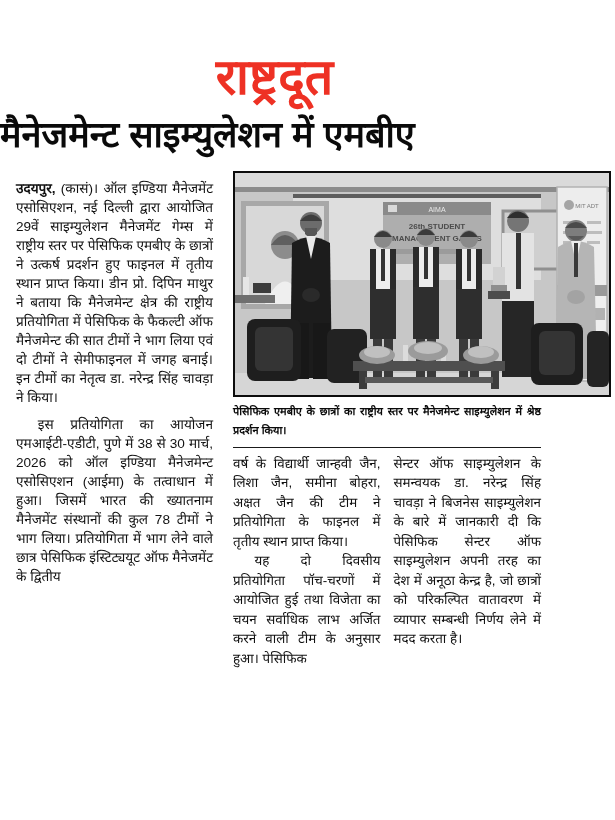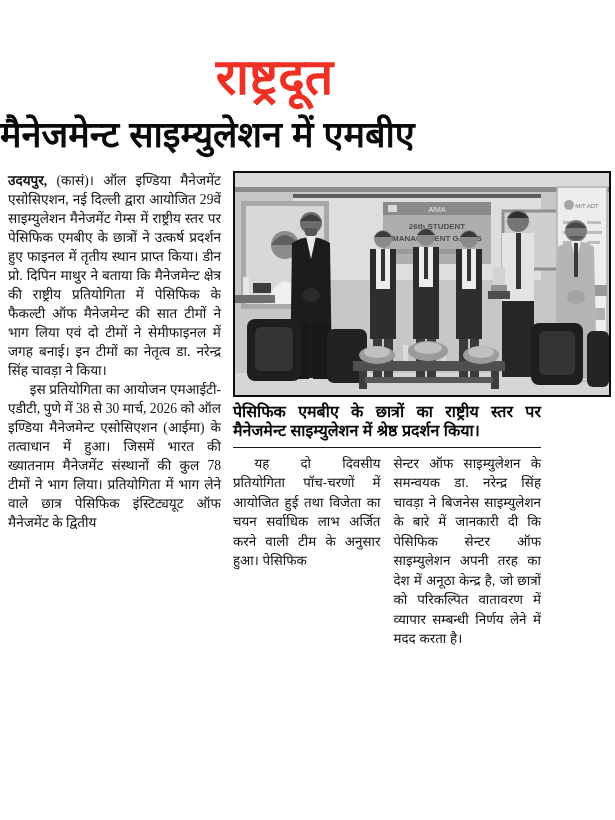--- a/index.html
+++ b/index.html
@@ -38,37 +38,37 @@
     padding:12px 8px 0 8px;
     align-items:flex-start;
   }
   .col-left{
     width:213px;
     flex:0 0 213px;
     font-size:13.6px;
     line-height:19px;
     text-align:justify;
   }
-  .col-left p{margin:0;font-family:Liberation Serif, serif;}
+  .col-left p{margin:8px;}
   .col-left p.indented{text-indent:1.6em;}
   .dateline{font-weight:bold;}
 
   .photo-region{flex:1;min-width:0;}
   .photo-frame{
     border:2px solid #0c0c0c;
     width:374px;
     height:222px;
     background:#ef4444;
     overflow:hidden;
   }
   .photo-frame svg{display:block;}
 
   .caption{
     font-weight:bold;
-    font-size:16px;
+    font-size:11px;
     line-height:19px;
     text-align:justify;
     margin-top:5px;
     color:#0a0a0a;
   }
   .divider{
     border:none;
     border-top:1.6px solid #1a1a1a;
     margin:7px 0 6px 0;
   }
@@ -279,20 +279,21 @@
           </g>
         </svg>
       </div>
 
       <div class="caption">पेसिफिक एमबीए के छात्रों का राष्ट्रीय स्तर पर मैनेजमेन्ट साइम्युलेशन में श्रेष्ठ प्रदर्शन किया।</div>
 
       <hr class="divider">
 
       <div class="subcols">
         <div class="subcol">
+          <p>वर्ष के विद्यार्थी जान्हवी जैन, लिशा जैन, समीना बोहरा, अक्षत जैन की टीम ने प्रतियोगिता के फाइनल में तृतीय स्थान प्राप्त किया।</p>
           <p class="indented">यह दो दिवसीय प्रतियोगिता पॉच-चरणों में आयोजित हुई तथा विजेता का चयन सर्वाधिक लाभ अर्जित करने वाली टीम के अनुसार हुआ। पेसिफिक</p>
         </div>
         <div class="subcol">
           <p>सेन्टर ऑफ साइम्युलेशन के समन्वयक डा. नरेन्द्र सिंह चावड़ा ने बिजनेस साइम्युलेशन के बारे में जानकारी दी कि पेसिफिक सेन्टर ऑफ साइम्युलेशन अपनी तरह का देश में अनूठा केन्द्र है, जो छात्रों को परिकल्पित वातावरण में व्यापार सम्बन्धी निर्णय लेने में मदद करता है।</p>
         </div>
       </div>
 
     </div>
   </div>
 </div>

